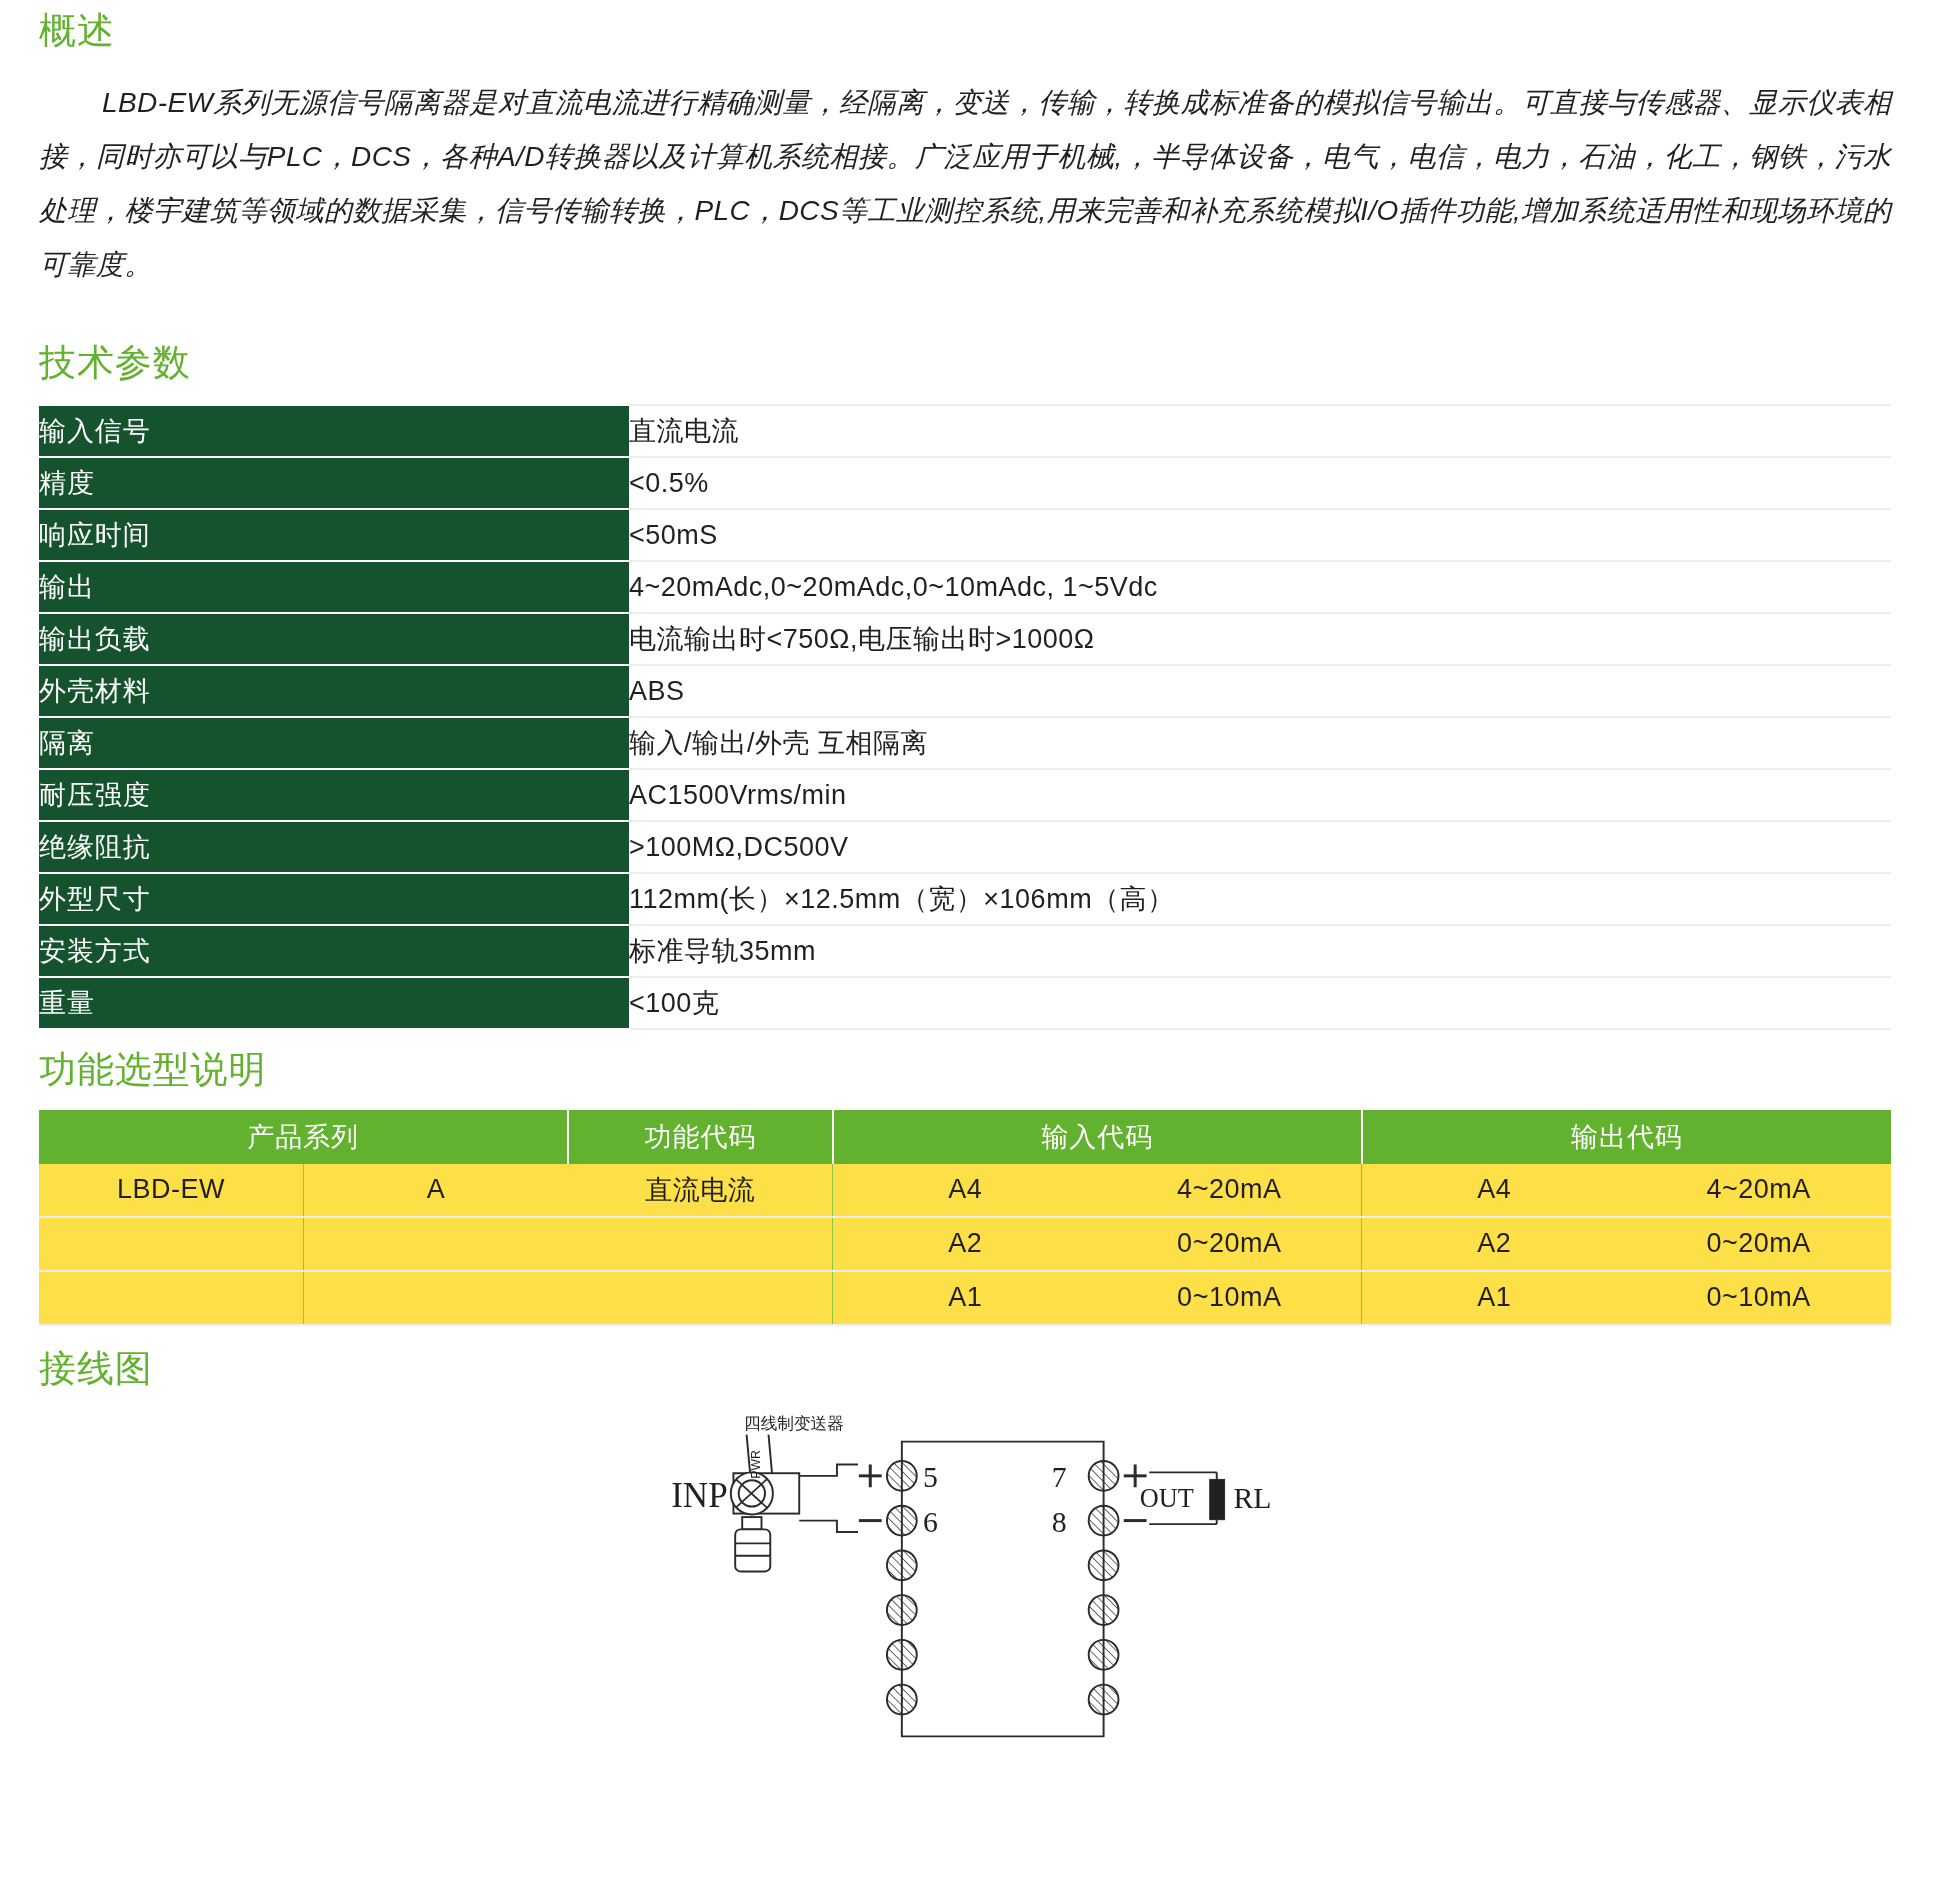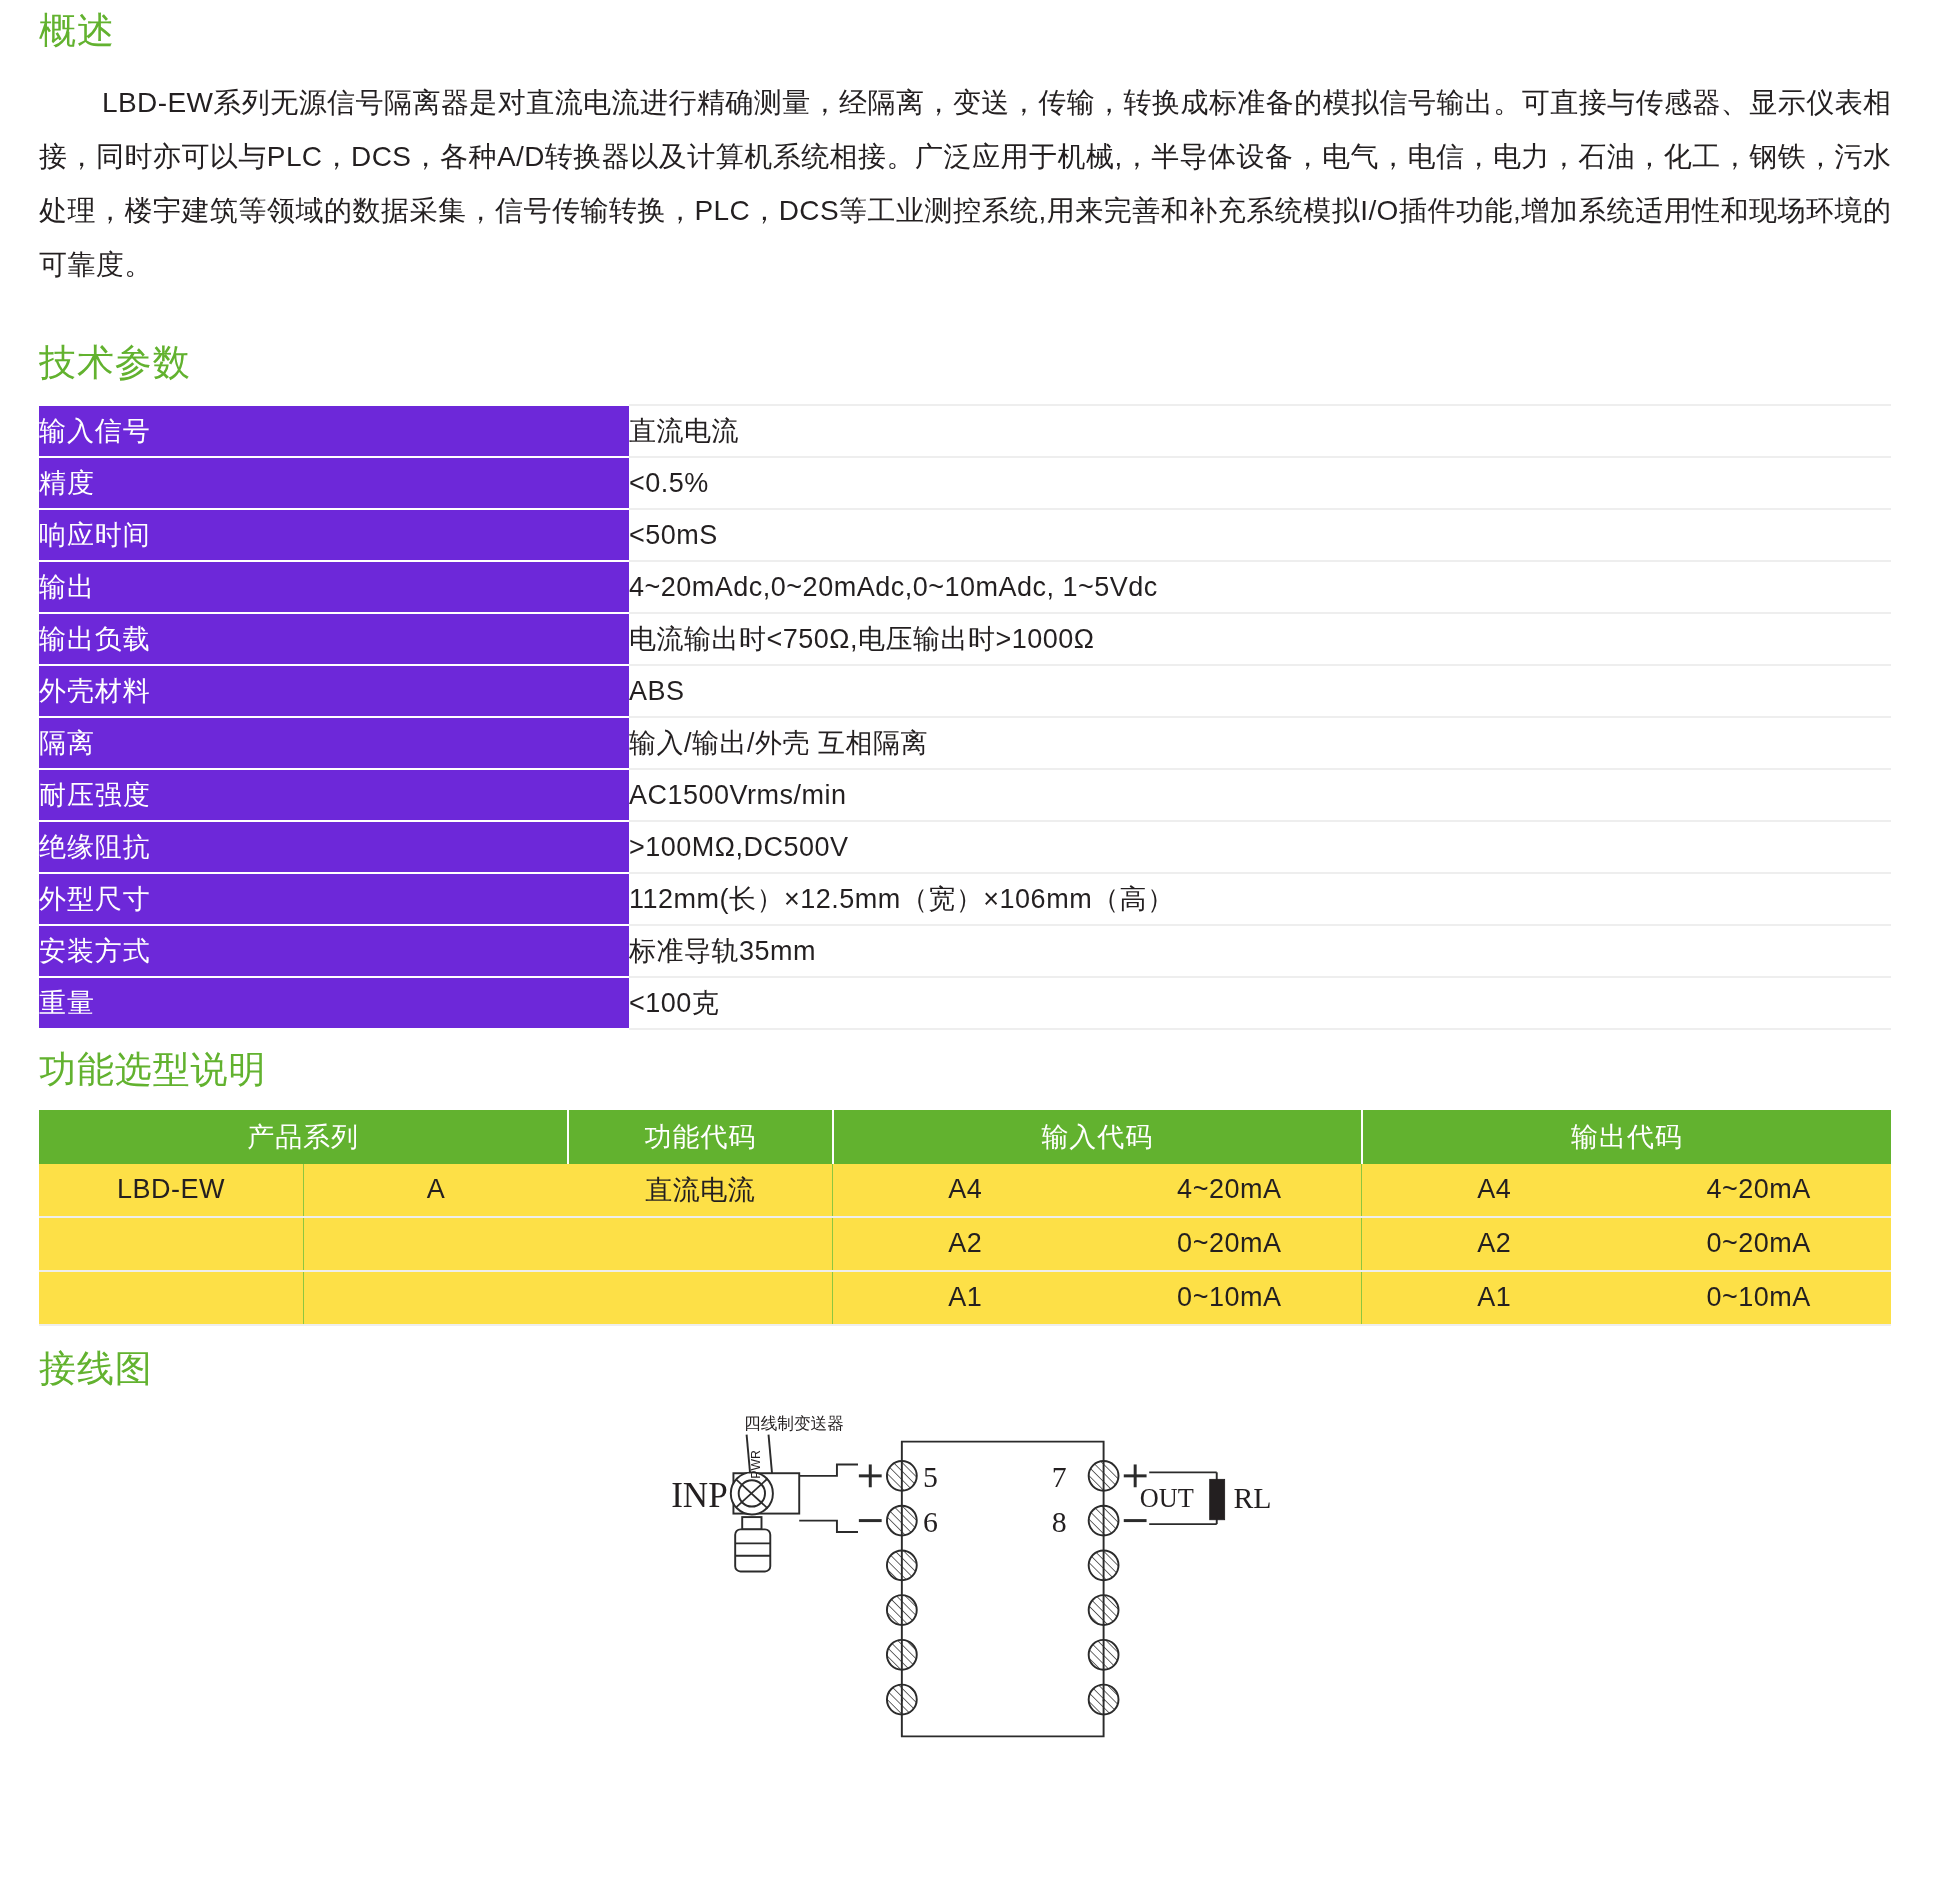--- a/index.html
+++ b/index.html
@@ -41,38 +41,39 @@
   
   .overview-body {
     margin-top: 24.6px;
     font-size: 28px;
     line-height: 54px;
     letter-spacing: 0.4px;
     text-indent: 63px;
     text-align: justify;
     color: #231f20;
     padding-right: 3.5px;
+    font-style: italic;
   }
 
   
   .spec-table {
     margin-top: 21px;
     border-collapse: collapse;
     width: 1852px;
     table-layout: fixed;
   }
   .spec-table tr { height: 52px; }
   .spec-table td {
     padding: 0;
     vertical-align: middle;
     border-bottom: 2.6px solid #ffffff;
   }
   .spec-label {
     width: 590px;
-    background: #6d28d9;
+    background: #14532d;
     color: #ffffff;
     font-size: 27px;
     letter-spacing: 0.9px;
     padding-left: 90px;
     box-sizing: border-box;
   }
   .spec-value {
     background: #ffffff;
     border-bottom: 2.6px solid #eeeeee !important;
     font-size: 27px;

